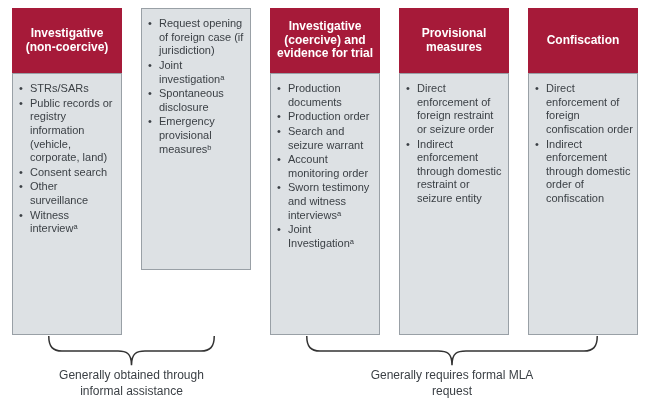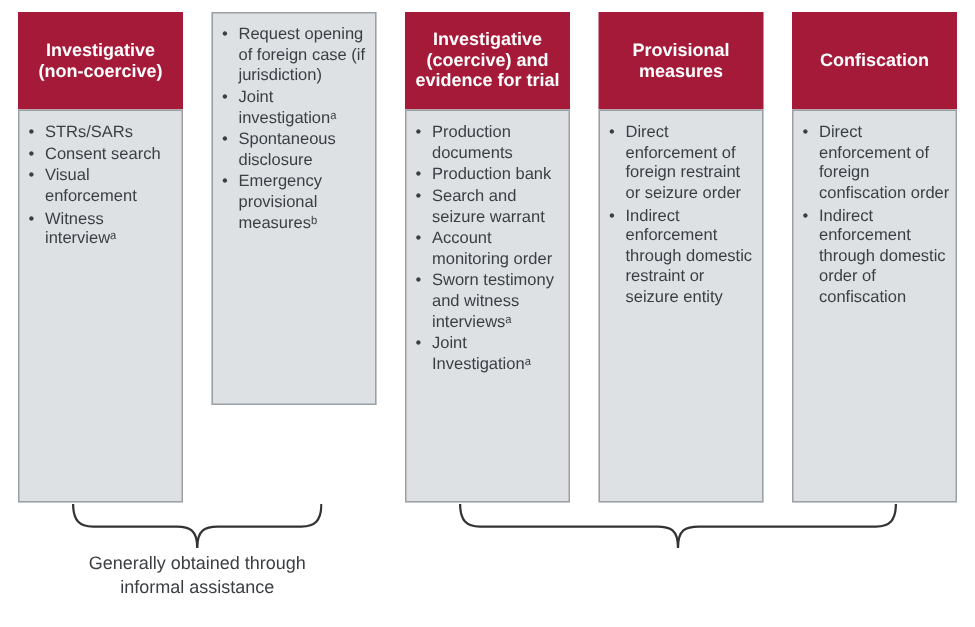--- a/index.html
+++ b/index.html
@@ -90,22 +90,23 @@
 <body>
 
 <div class="board">
 
   <div class="columns" id="columns">
     <div class="column">
       <div class="col-header">Investigative (non-coercive)</div>
       <div class="col-body">
         <ul class="items">
             <li>STRs/SARs</li>
+            <li>Public records or registry information (vehicle, corporate, land)</li>
             <li>Consent search</li>
-            <li>Visual enforcement</li>
+            <li>Other surveillance</li>
             <li>Witness interviewᵃ</li>
           </ul>
       </div>
     </div>
 
     <div class="column">
       <div class="col-body">
         <ul class="items">
             <li>Request opening of foreign case (if jurisdiction)</li>
             <li>Joint investigationᵃ</li>
@@ -113,21 +114,21 @@
             <li>Emergency provisional measuresᵇ</li>
           </ul>
       </div>
     </div>
 
     <div class="column">
       <div class="col-header">Investigative (coercive) and evidence for trial</div>
       <div class="col-body">
         <ul class="items">
             <li>Production documents</li>
-            <li>Production bank</li>
+            <li>Production order</li>
             <li>Search and seizure warrant</li>
             <li>Account monitoring order</li>
             <li>Sworn testimony and witness interviewsᵃ</li>
             <li>Joint Investigationᵃ</li>
           </ul>
       </div>
     </div>
 
     <div class="column">
       <div class="col-header">Provisional measures</div>
@@ -156,15 +157,16 @@
                C 83.5 17, 89 15, 97 15 L 153 15 C 162 15, 166.25 11, 166.25 0" fill="none" stroke="#333333" stroke-width="1.5" stroke-linecap="round"></path>
     </svg>
     <div class="caption">Generally obtained through informal assistance</div>
   </div>
 
   <div class="brace-group" style="left:306px; width:292px;">
     <svg width="292" height="30" viewBox="0 0 292 30" aria-hidden="true">
       <path d="M 0.75 0 C 0.75 11, 5 15, 14 15 L 132 15 C 141 15, 146 17, 146 29.25
                C 146 17, 151 15, 160 15 L 278 15 C 287 15, 291.25 11, 291.25 0" fill="none" stroke="#333333" stroke-width="1.5" stroke-linecap="round"></path>
     </svg>
+    <div class="caption">Generally requires formal MLA request</div>
   </div>
 
 </div>
 
 </body></html>

